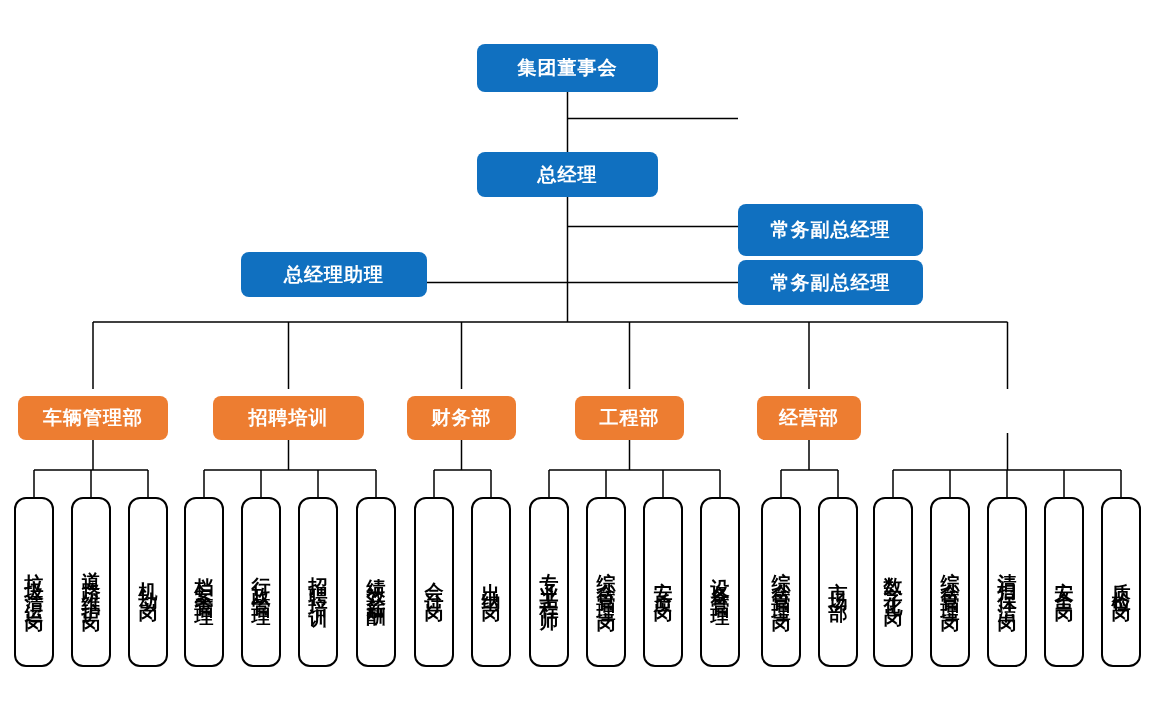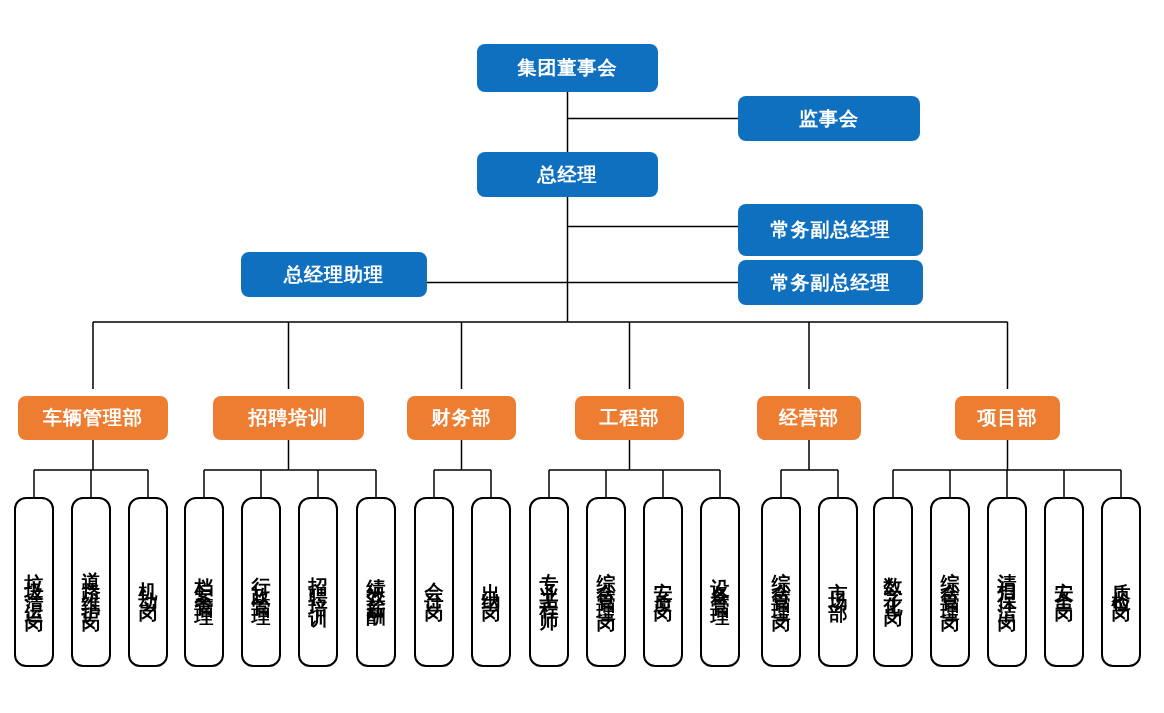--- a/index.html
+++ b/index.html
@@ -117,32 +117,30 @@
       <line x1="838" y1="470" x2="838" y2="497"></line>
       <line x1="893" y1="470" x2="893" y2="497"></line>
       <line x1="950" y1="470" x2="950" y2="497"></line>
       <line x1="1007" y1="470" x2="1007" y2="497"></line>
       <line x1="1064" y1="470" x2="1064" y2="497"></line>
       <line x1="1121" y1="470" x2="1121" y2="497"></line>
     </g>
   </svg>
 
   <div class="box exec" style="left:477px;top:44px;width:181px;height:48px">集团董事会</div>
-  <div class="box exec" style="left:738px;top:96px;width:182px;height:45px">监事会</div>
   <div class="box exec" style="left:477px;top:152px;width:181px;height:45px">总经理</div>
   <div class="box exec" style="left:738px;top:204px;width:185px;height:52px">常务副总经理</div>
   <div class="box exec" style="left:241px;top:252px;width:186px;height:45px">总经理助理</div>
   <div class="box exec" style="left:738px;top:260px;width:185px;height:45px">常务副总经理</div>
 
   <div class="box dept" style="left:18px;top:389px;width:150px">车辆管理部</div>
   <div class="box dept" style="left:213px;top:389px;width:151px">招聘培训</div>
   <div class="box dept" style="left:407px;top:389px;width:109px">财务部</div>
   <div class="box dept" style="left:575px;top:389px;width:109px">工程部</div>
   <div class="box dept" style="left:757px;top:389px;width:104px">经营部</div>
-  <div class="box dept" style="left:955px;top:389px;width:105px">项目部</div>
 
   <div class="box post" style="left:14px">垃圾清运岗</div>
   <div class="box post" style="left:71px">道路维护岗</div>
   <div class="box post" style="left:128px">机动岗</div>
 
   <div class="box post" style="left:184px">档案管理</div>
   <div class="box post" style="left:241px">行政管理</div>
   <div class="box post" style="left:298px">招聘培训</div>
   <div class="box post" style="left:356px">绩效薪酬</div>
 

